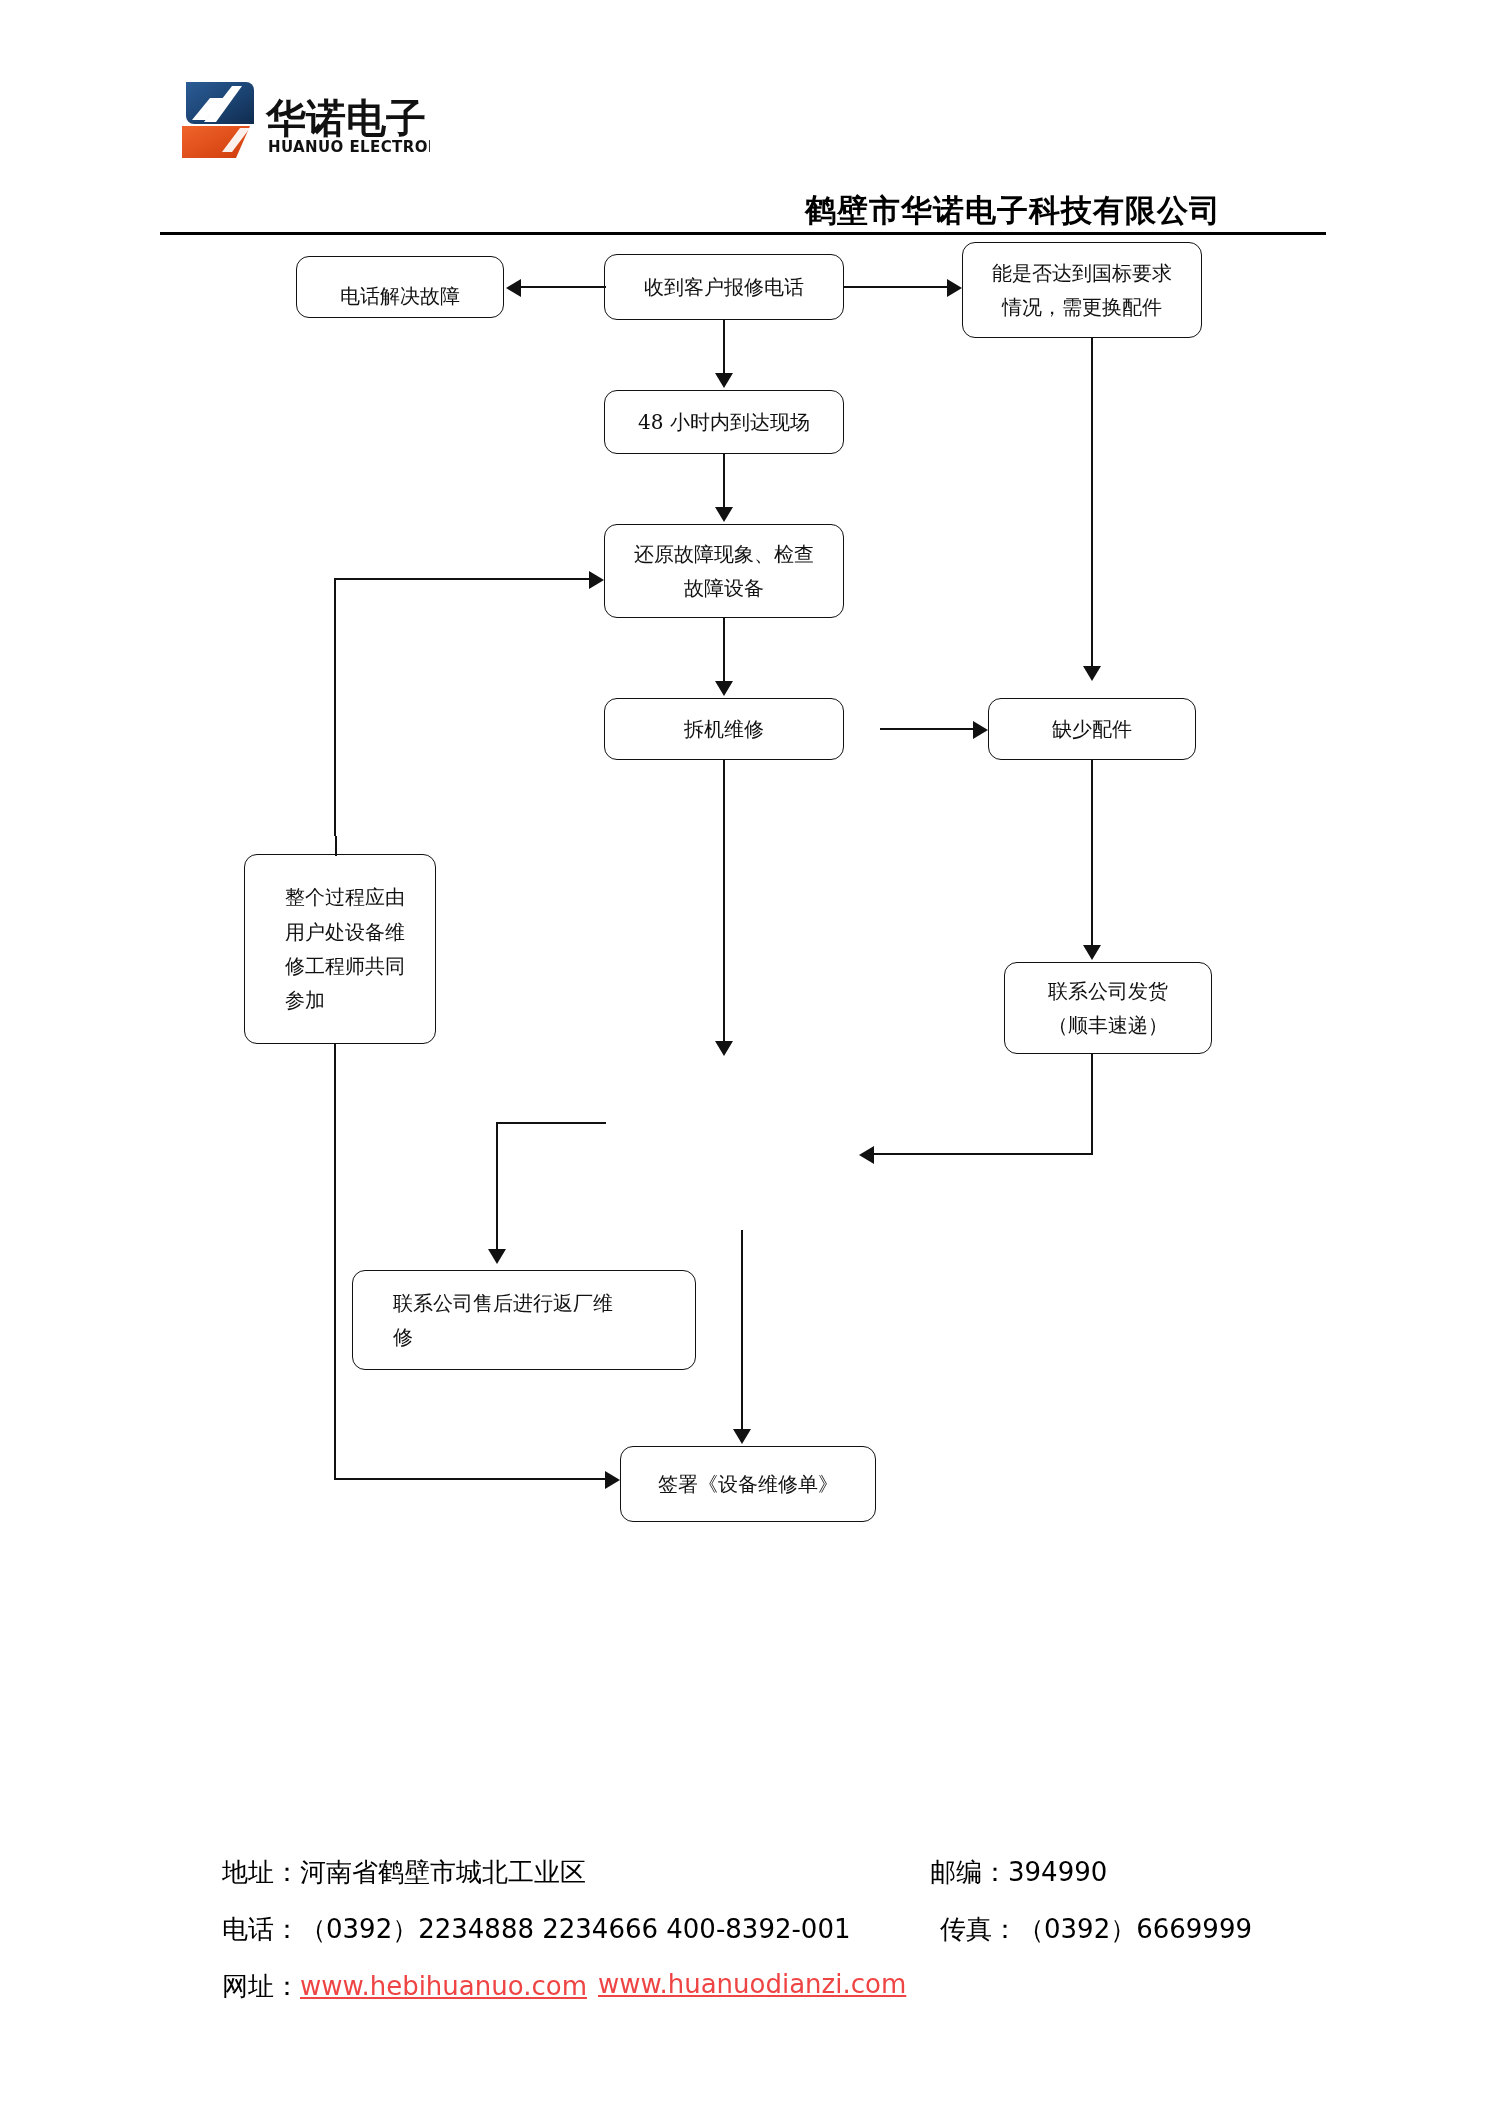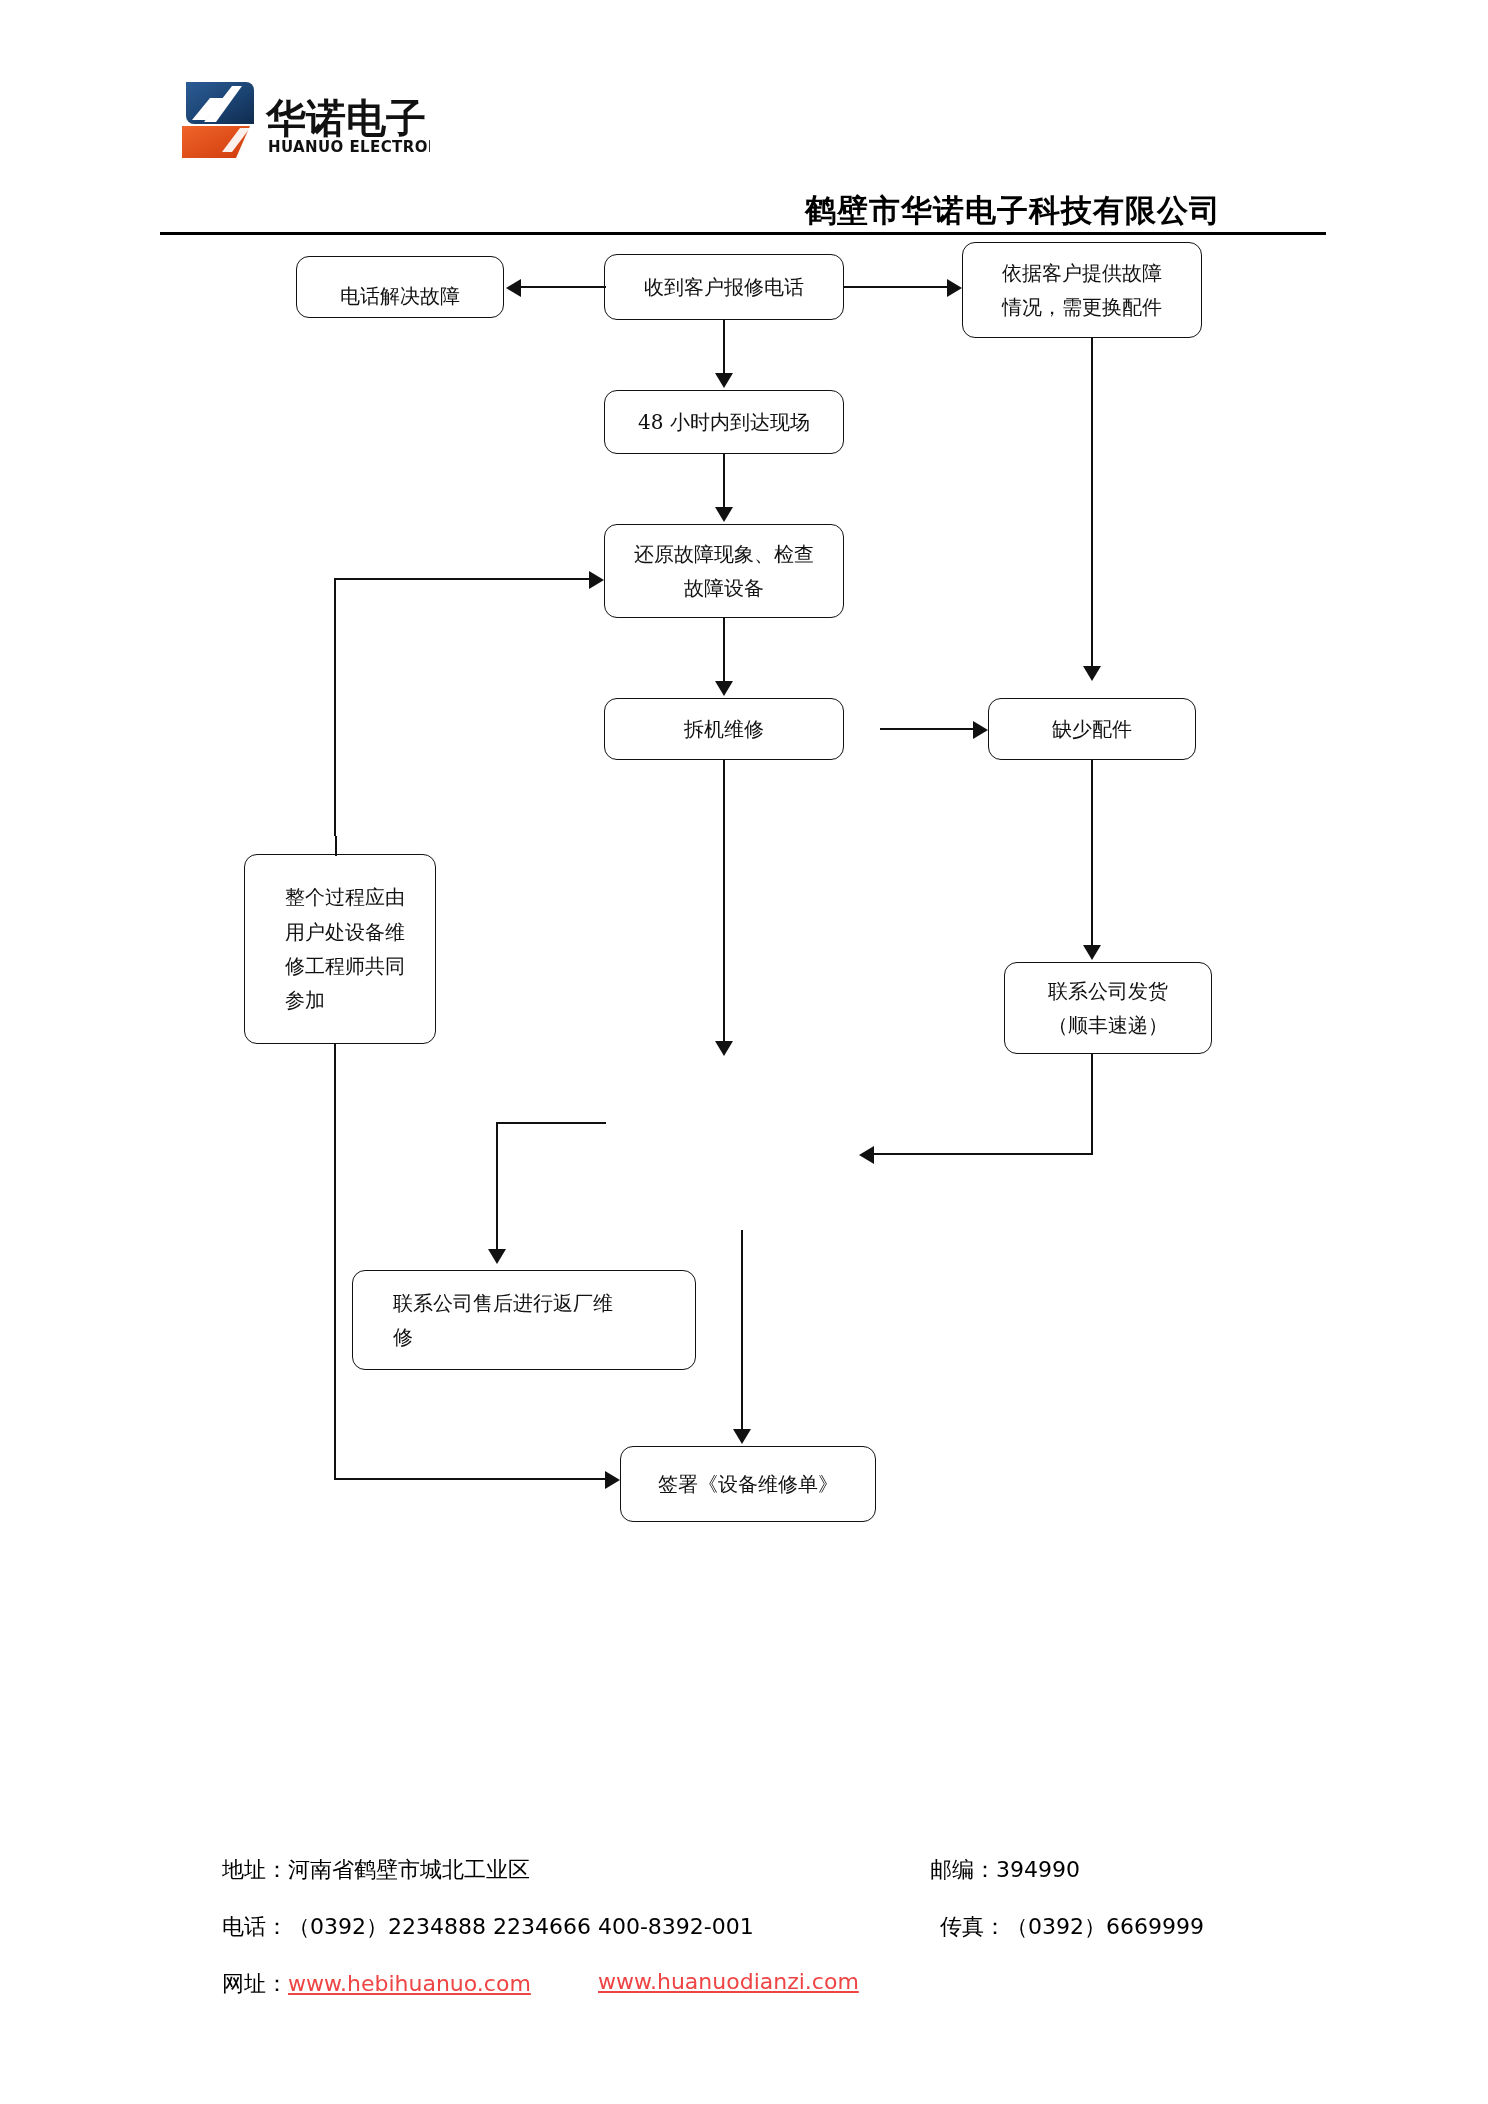--- a/index.html
+++ b/index.html
@@ -31,21 +31,21 @@
   .lnv{width:2px;}
   .ar{position:absolute;width:0;height:0;}
   .ar-d{border-left:9px solid transparent;border-right:9px solid transparent;
         border-top:15px solid #111;}
   .ar-r{border-top:9px solid transparent;border-bottom:9px solid transparent;
         border-left:15px solid #111;}
   .ar-l{border-top:9px solid transparent;border-bottom:9px solid transparent;
         border-right:15px solid #111;}
 
   
-  .ft{position:absolute;font-size:22px;font-family:"DejaVu Sans","Liberation Sans",sans-serif;
+  .ft{position:absolute;font-size:26px;font-family:"DejaVu Sans","Liberation Sans",sans-serif;
       white-space:nowrap;}
   .ft a,.lnk{color:#ef4444;text-decoration:underline;}
 </style>
 </head>
 <body>
 
 <div id="page">
 
   <div class="logo">
     <svg width="250" height="80" viewBox="0 0 250 80">
@@ -81,21 +81,21 @@
   <div class="node" style="left:296px;top:256px;width:208px;height:62px;align-items:flex-end;">
     <span>电话解决故障</span>
   </div>
 
   <div class="node" style="left:604px;top:254px;width:240px;height:66px;">
     <span>收到客户报修电话</span>
   </div>
 
   <div class="node" style="left:962px;top:242px;width:240px;height:96px;">
     <span>
-      <span style="display:block">依据客户提供故障</span>
+      <span style="display:block">能是否达到国标要求</span>
       <span style="display:block">情况，需更换配件</span>
     </span>
   </div>
 
   <div class="node" style="left:604px;top:390px;width:240px;height:64px;">
     <span>48 小时内到达现场</span>
   </div>
 
   <div class="node" style="left:604px;top:524px;width:240px;height:94px;">
     <span>

